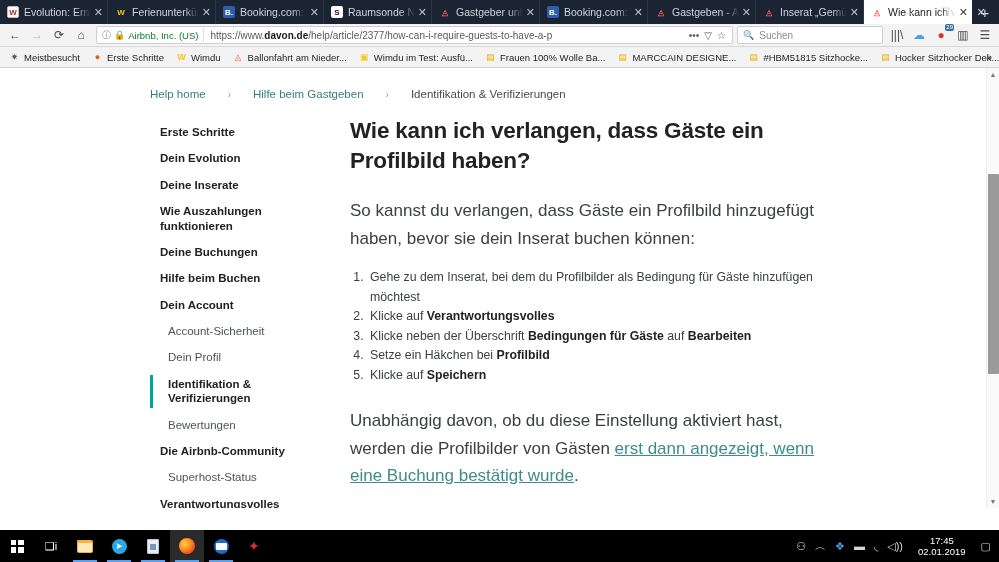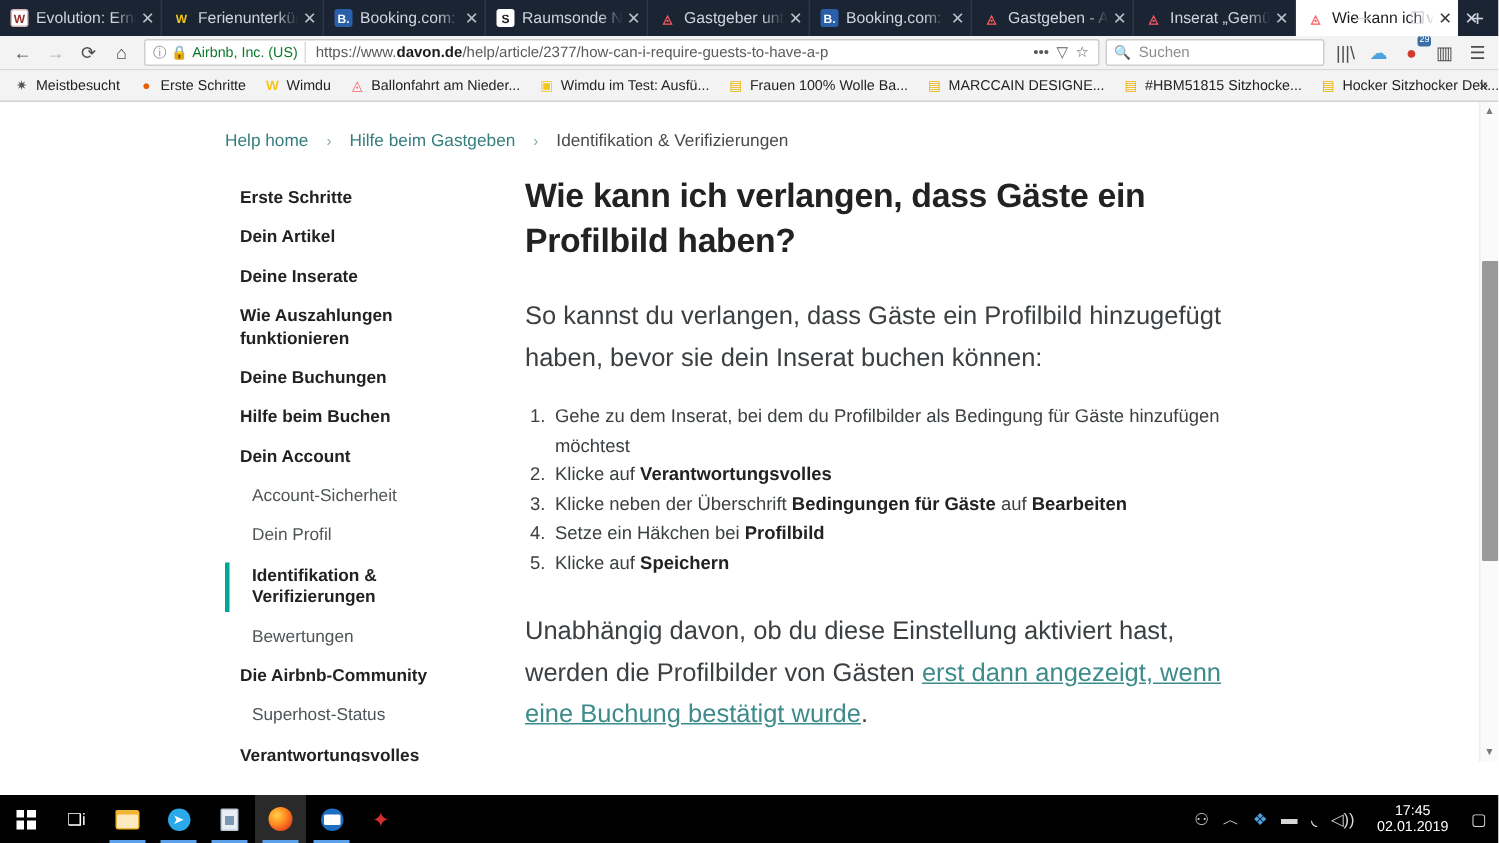--- a/index.html
+++ b/index.html
@@ -128,21 +128,21 @@
     font-size: 7px; color: #7a7a7a;
   }
   .scroll-arrow.bottom { position: absolute; bottom: 0; left: 0; right: 0; }
   .scroll-thumb {
     position: absolute; top: 106px; left: 1px; width: 11px; height: 200px;
     background: #9a9a9a; border-radius: 1px;
   }
 
   .page { padding: 0; }
   .breadcrumb {
-    display: flex; align-items: center; gap: 12px; font-size: 11.5px;
+    display: flex; align-items: center; gap: 22px; font-size: 11.5px;
     padding: 20px 0 0 150px; color: #3d8b8b;
   }
   .breadcrumb .crumb { color: #367e7e; }
   .breadcrumb .crumb.last { color: #4a4a4a; }
   .breadcrumb .sep { color: #8aa8a8; font-size: 10px; }
 
   .layout { display: flex; padding-left: 150px; padding-top: 16px; }
   .sidenav { width: 172px; flex: none; padding-top: 3px; }
   .navitem {
     font-size: 11.5px; color: #2f3335; padding: 6px 0 6px 10px;
@@ -364,21 +364,21 @@
         <span class="crumb">Help home</span>
         <span class="sep">›</span>
         <span class="crumb">Hilfe beim Gastgeben</span>
         <span class="sep">›</span>
         <span class="crumb last">Identifikation &amp; Verifizierungen</span>
       </div>
 
       <div class="layout">
         <nav class="sidenav" id="sidenav-host">
             <div class="navitem lvl0">Erste Schritte</div>
-            <div class="navitem lvl0">Dein Artikel</div>
+            <div class="navitem lvl0">Dein Evolution</div>
             <div class="navitem lvl0">Deine Inserate</div>
             <div class="navitem lvl0">Wie Auszahlungen funktionieren</div>
             <div class="navitem lvl0">Deine Buchungen</div>
             <div class="navitem lvl0">Hilfe beim Buchen</div>
             <div class="navitem lvl0">Dein Account</div>
             <div class="navitem lvl1">Account-Sicherheit</div>
             <div class="navitem lvl1">Dein Profil</div>
             <div class="navitem lvl1 active">Identifikation &amp; Verifizierungen</div>
             <div class="navitem lvl1">Bewertungen</div>
             <div class="navitem lvl0">Die Airbnb-Community</div>

